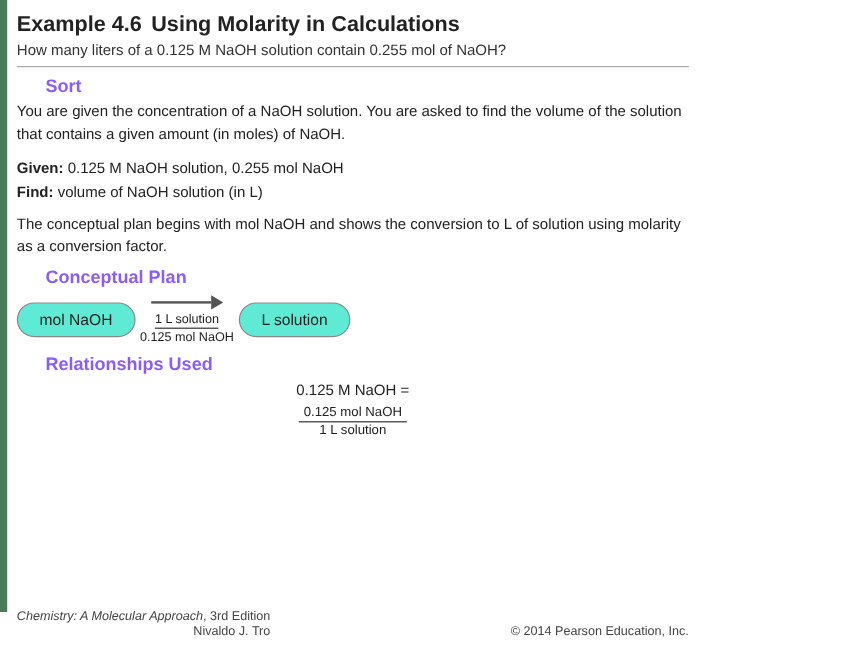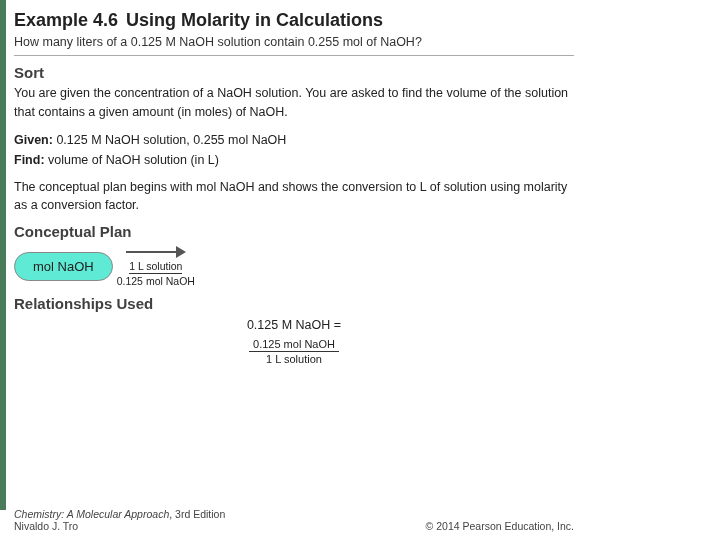--- a/index.html
+++ b/index.html
@@ -66,22 +66,23 @@
     .divider {
       border: none;
       border-top: 1px solid #aaa;
       margin: 6px 0 8px 0;
     }
 
     
     .section-heading {
       font-size: 15px;
       font-weight: bold;
-      color: #404040;
+      color: #8b5cf6;
       margin-bottom: 3px;
+      margin-left: 24px;
     }
 
     .section-text {
       font-size: 12.5px;
       color: #222;
       line-height: 1.5;
       margin-bottom: 8px;
     }
 
     .given-find {
@@ -199,20 +200,21 @@
     .footer {
       position: absolute;
       bottom: 8px;
       left: 14px;
       right: 14px;
       display: flex;
       justify-content: space-between;
       align-items: flex-end;
       font-size: 10.5px;
       color: #444;
+      text-align: right;
     }
 
     .footer-left {
       font-size: 10.5px;
     }
 
     .footer-left .book-title {
       font-style: italic;
     }
 
@@ -258,20 +260,21 @@
         <div class="flow-arrow-container">
           <div class="flow-arrow">
             <div class="arrow-line"></div>
             <div class="arrow-head"></div>
           </div>
           <div class="fraction-wrapper">
             <div class="fraction-num">1 L solution</div>
             <div class="fraction-den">0.125 mol NaOH</div>
           </div>
         </div>
+        <div class="flow-box">L solution</div>
       </div>
     </div>
 
     <div class="relationships-section">
       <div class="section-heading">Relationships Used</div>
       <div class="relationship-eq">
         <span>0.125 M NaOH =</span>
         <div class="eq-fraction">
           <div class="eq-num">0.125 mol NaOH</div>
           <div class="eq-den">1 L solution</div>

